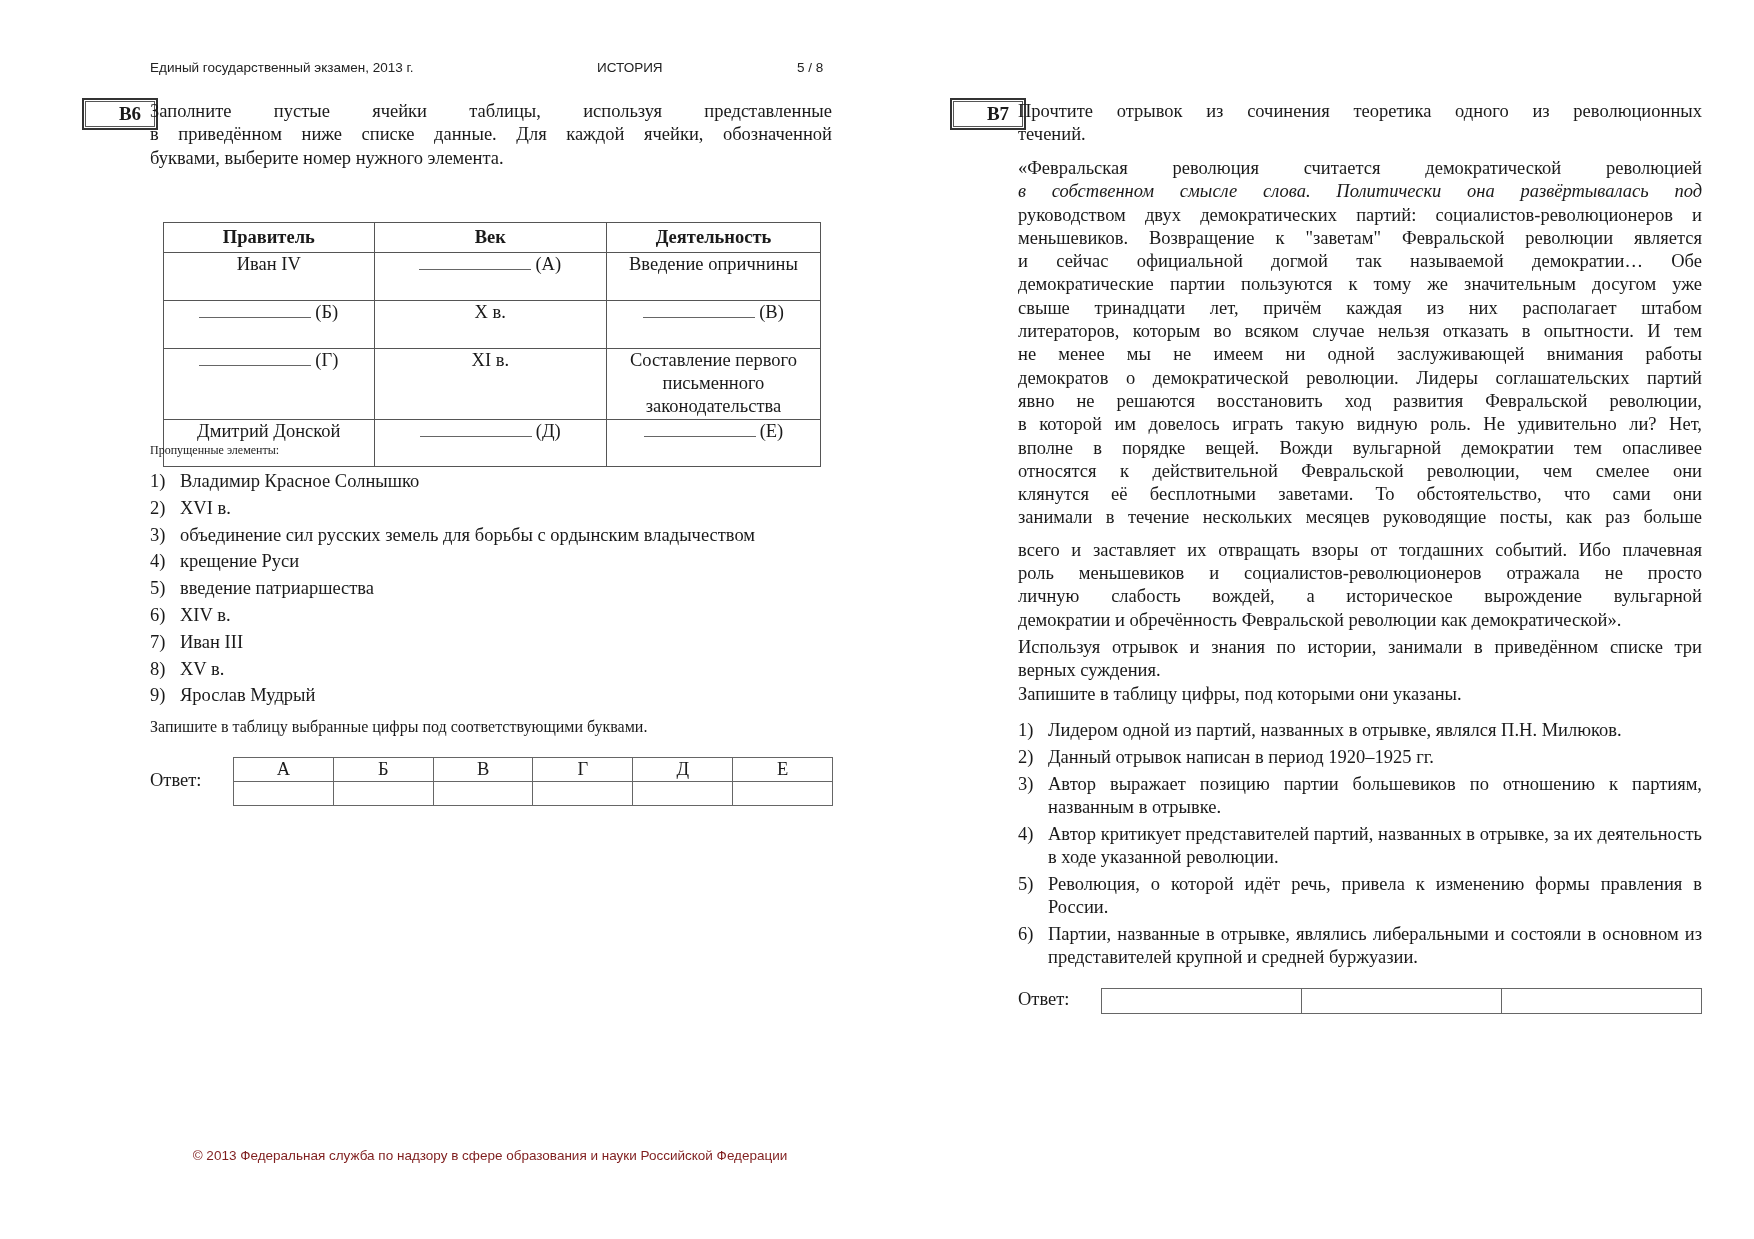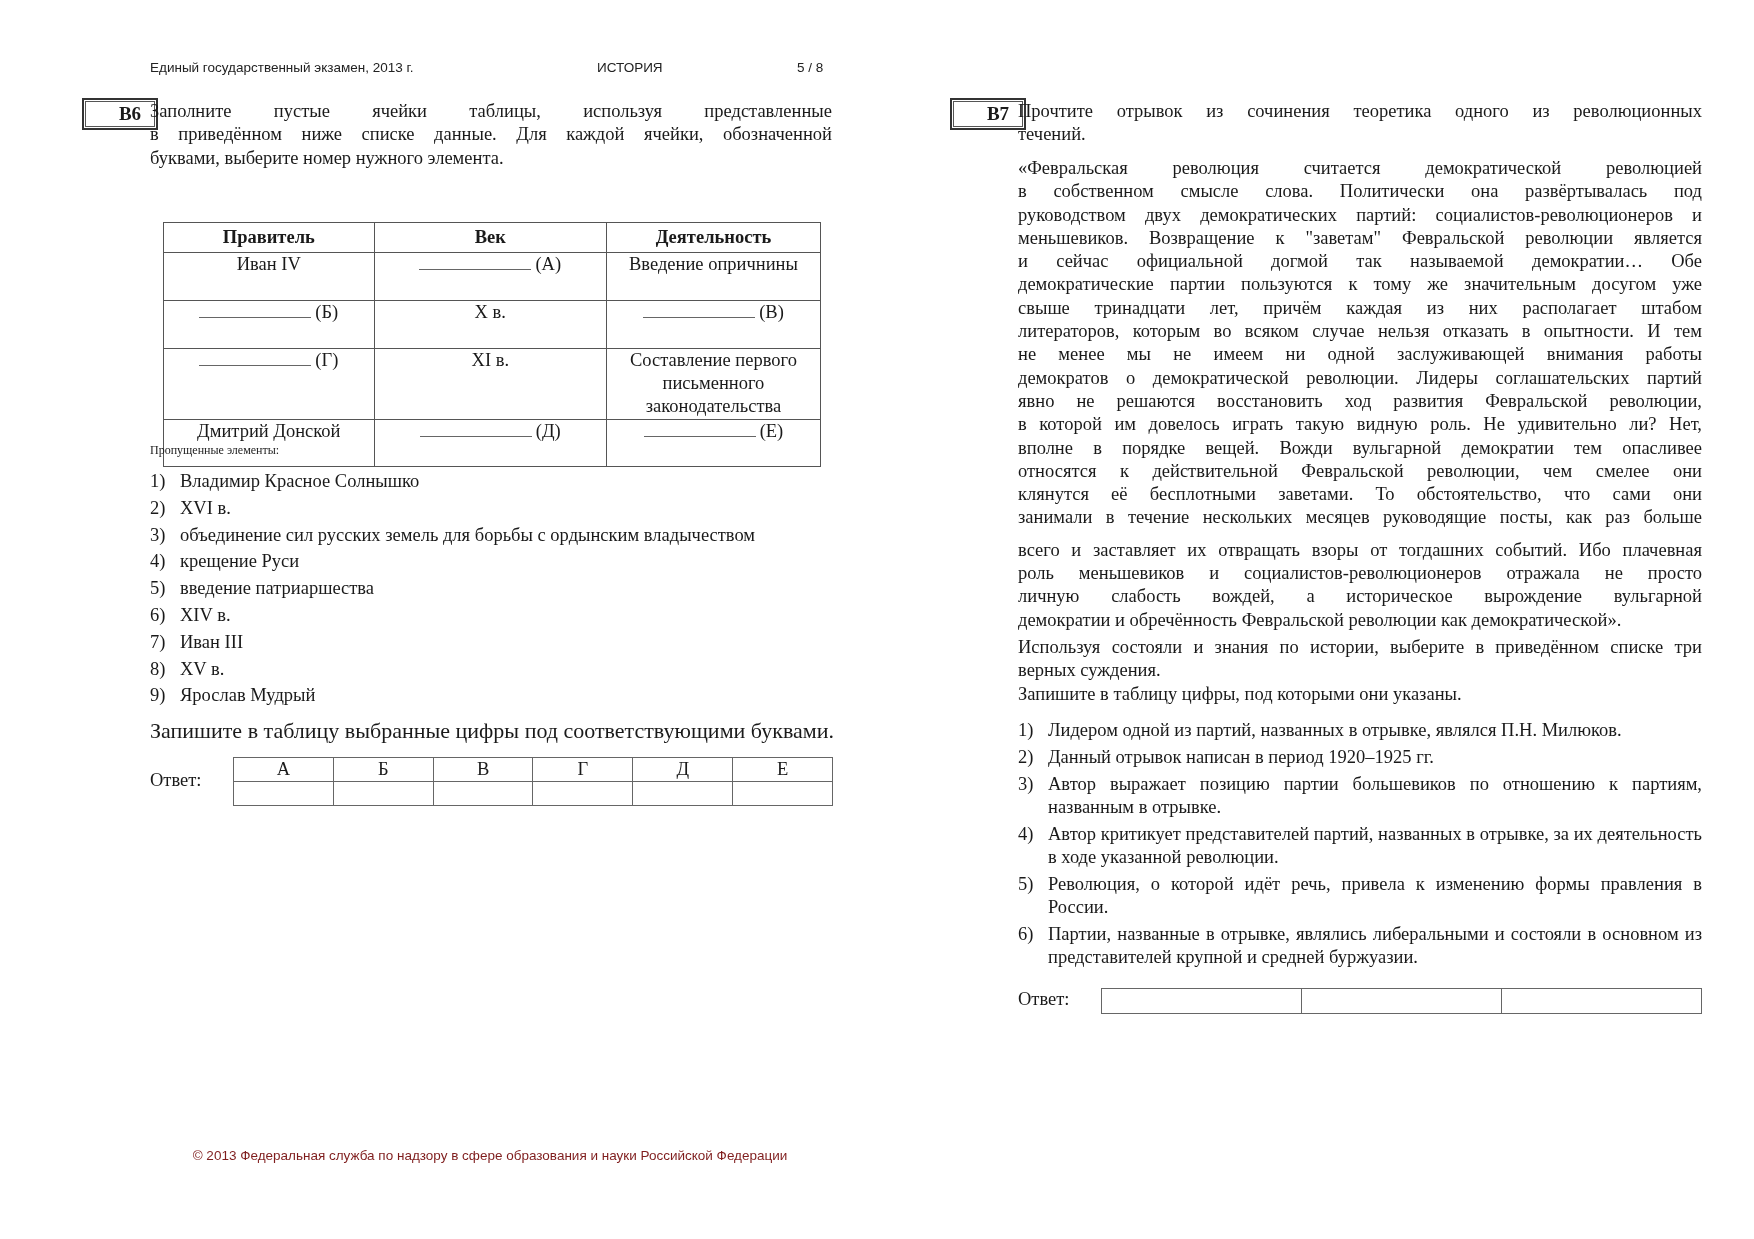--- a/index.html
+++ b/index.html
@@ -79,21 +79,21 @@
   <div class="item"><span class="num">2)</span><span>XVI в.</span></div>
   <div class="item"><span class="num">3)</span><span>объединение сил русских земель для борьбы с ордынским владычеством</span></div>
   <div class="item"><span class="num">4)</span><span>крещение Руси</span></div>
   <div class="item"><span class="num">5)</span><span>введение патриаршества</span></div>
   <div class="item"><span class="num">6)</span><span>XIV в.</span></div>
   <div class="item"><span class="num">7)</span><span>Иван III</span></div>
   <div class="item"><span class="num">8)</span><span>XV в.</span></div>
   <div class="item"><span class="num">9)</span><span>Ярослав Мудрый</span></div>
 </div>
 
-<div class="abs" style="left:150px; top:718px; font-size:22px;">Запишите в таблицу выбранные цифры под соответствующими буквами.</div>
+<div class="abs" style="left:150px; top:718px; font-size:16px;">Запишите в таблицу выбранные цифры под соответствующими буквами.</div>
 
 <div class="abs" style="left:150px; top:770px; font-size:18.5px;">Ответ:</div>
 
 <table class="grid ans" style="left:233px; top:757px; width:600px; position:absolute; border-collapse:collapse;">
   <tbody>
       <tr style="height:22px;">
     <td style="width:100px;">А</td>
     <td style="width:100px;">Б</td>
     <td style="width:100px;">В</td>
     <td style="width:100px;">Г</td>
@@ -117,21 +117,21 @@
 
 <div class="abs tasklabel" style="left:950px; top:98px; width:52px; height:28px;">B7</div>
 
 <div class="abs" style="left:1018px; top:100px; width:684px;">
   <div class="para" style="text-align-last:justify;">Прочтите отрывок из сочинения теоретика одного из революционных</div>
   <div class="para">течений.</div>
 </div>
 
 <div class="abs" style="left:1018px; top:157px; width:684px;">
   <div class="para" style="text-align-last:justify;">«Февральская революция считается демократической революцией</div>
-  <div class="para" style="text-align-last:justify;">в собственном смысле слова. Политически она развёртывалась под</div>
+  <div class="para" style="text-align-last:justify;font-style:italic;">в собственном смысле слова. Политически она развёртывалась под</div>
   <div class="para" style="text-align-last:justify;">руководством двух демократических партий: социалистов-революционеров и</div>
   <div class="para" style="text-align-last:justify;">меньшевиков. Возвращение к "заветам" Февральской революции является</div>
   <div class="para" style="text-align-last:justify;">и сейчас официальной догмой так называемой демократии… Обе</div>
   <div class="para" style="text-align-last:justify;">демократические партии пользуются к тому же значительным досугом уже</div>
   <div class="para" style="text-align-last:justify;">свыше тринадцати лет, причём каждая из них располагает штабом</div>
   <div class="para" style="text-align-last:justify;">литераторов, которым во всяком случае нельзя отказать в опытности. И тем</div>
   <div class="para" style="text-align-last:justify;">не менее мы не имеем ни одной заслуживающей внимания работы</div>
   <div class="para" style="text-align-last:justify;">демократов о демократической революции. Лидеры соглашательских партий</div>
   <div class="para" style="text-align-last:justify;">явно не решаются восстановить ход развития Февральской революции,</div>
   <div class="para" style="text-align-last:justify;">в которой им довелось играть такую видную роль. Не удивительно ли? Нет,</div>
@@ -139,21 +139,21 @@
   <div class="para" style="text-align-last:justify;">относятся к действительной Февральской революции, чем смелее они</div>
   <div class="para" style="text-align-last:justify;">клянутся её бесплотными заветами. То обстоятельство, что сами они</div>
   <div class="para" style="text-align-last:justify;">занимали в течение нескольких месяцев руководящие посты, как раз больше</div>
   <div class="para" style="text-align-last:justify;margin-top:9px;">всего и заставляет их отвращать взоры от тогдашних событий. Ибо плачевная</div>
   <div class="para" style="text-align-last:justify;">роль меньшевиков и социалистов-революционеров отражала не просто</div>
   <div class="para" style="text-align-last:justify;">личную слабость вождей, а историческое вырождение вульгарной</div>
   <div class="para">демократии и обречённость Февральской революции как демократической».</div>
 </div>
 
 <div class="abs" style="left:1018px; top:636px; width:684px;">
-  <div class="para" style="text-align-last:justify;">Используя состояли и знания по истории, выберите в приведённом списке три</div>
+  <div class="para" style="text-align-last:justify;">Используя отрывок и знания по истории, занимали в приведённом списке три</div>
   <div class="para">верных суждения.</div>
   <div class="para">Запишите в таблицу цифры, под которыми они указаны.</div>
 </div>
 
 <div class="abs b7list" style="left:1018px; top:719px; width:684px;">
   <div class="item">
       <span class="num">1)</span>
       <span class="txt last">Лидером одной из партий, названных в отрывке, являлся П.Н. Милюков.</span>
     </div>
   <div class="item">

